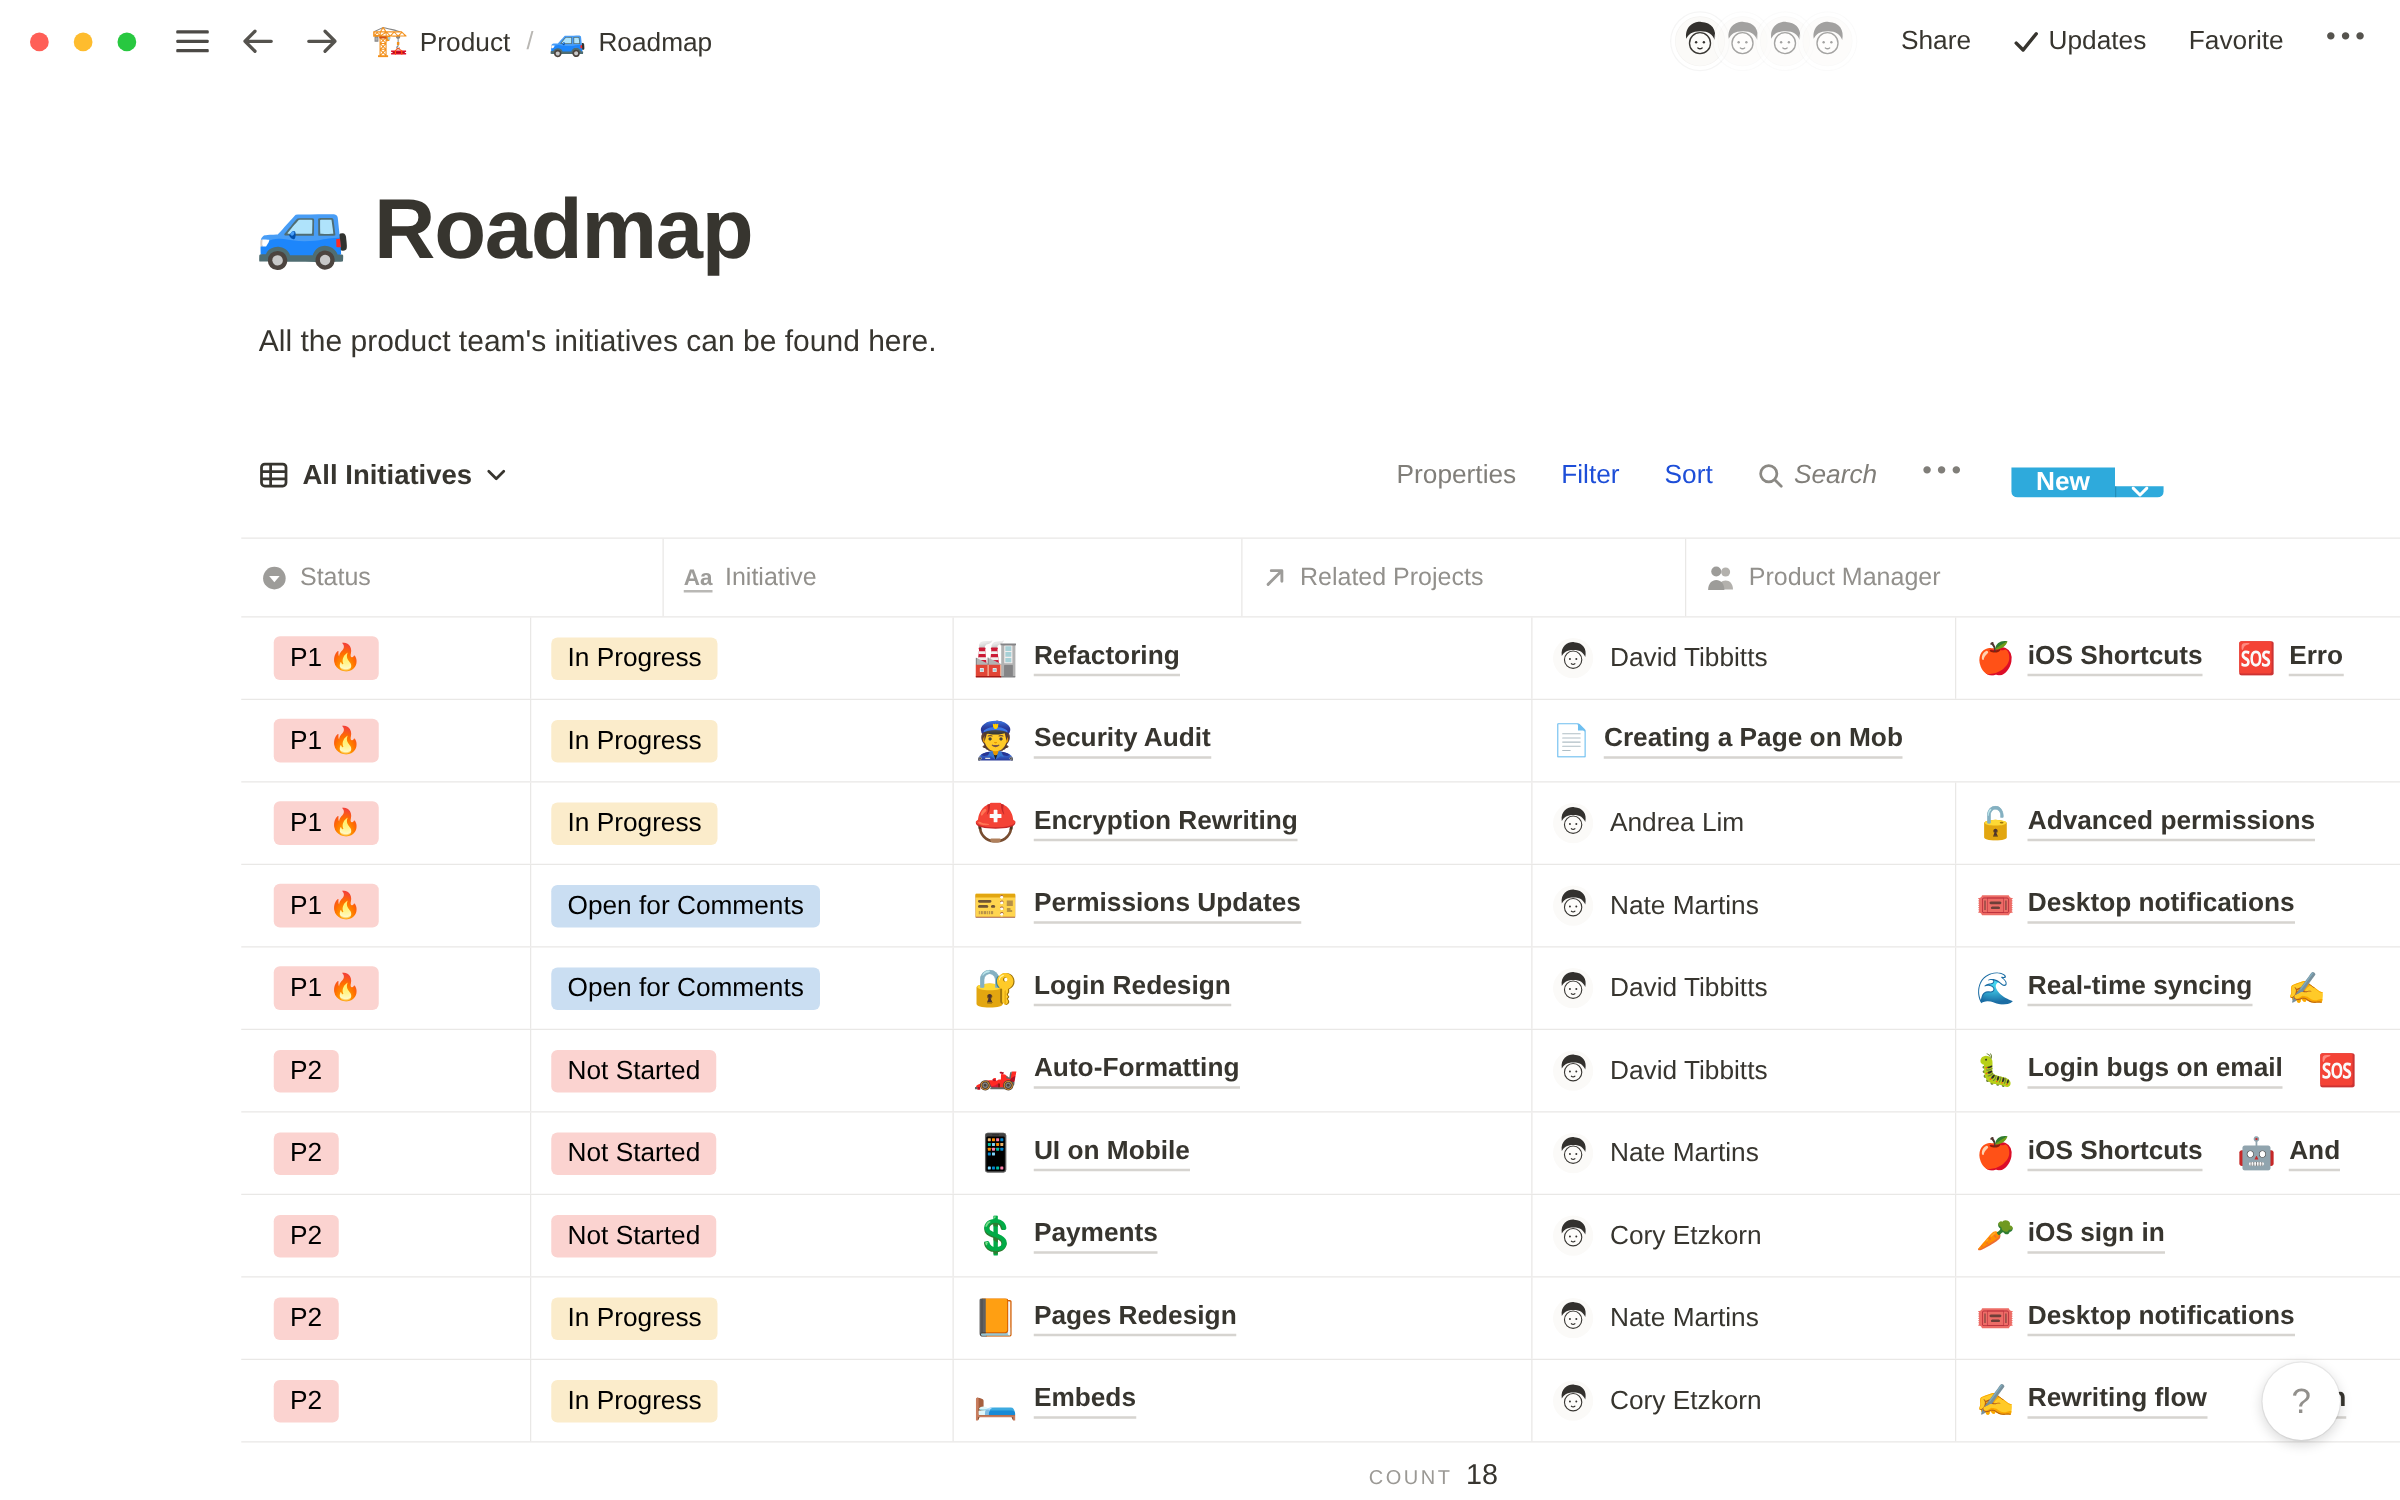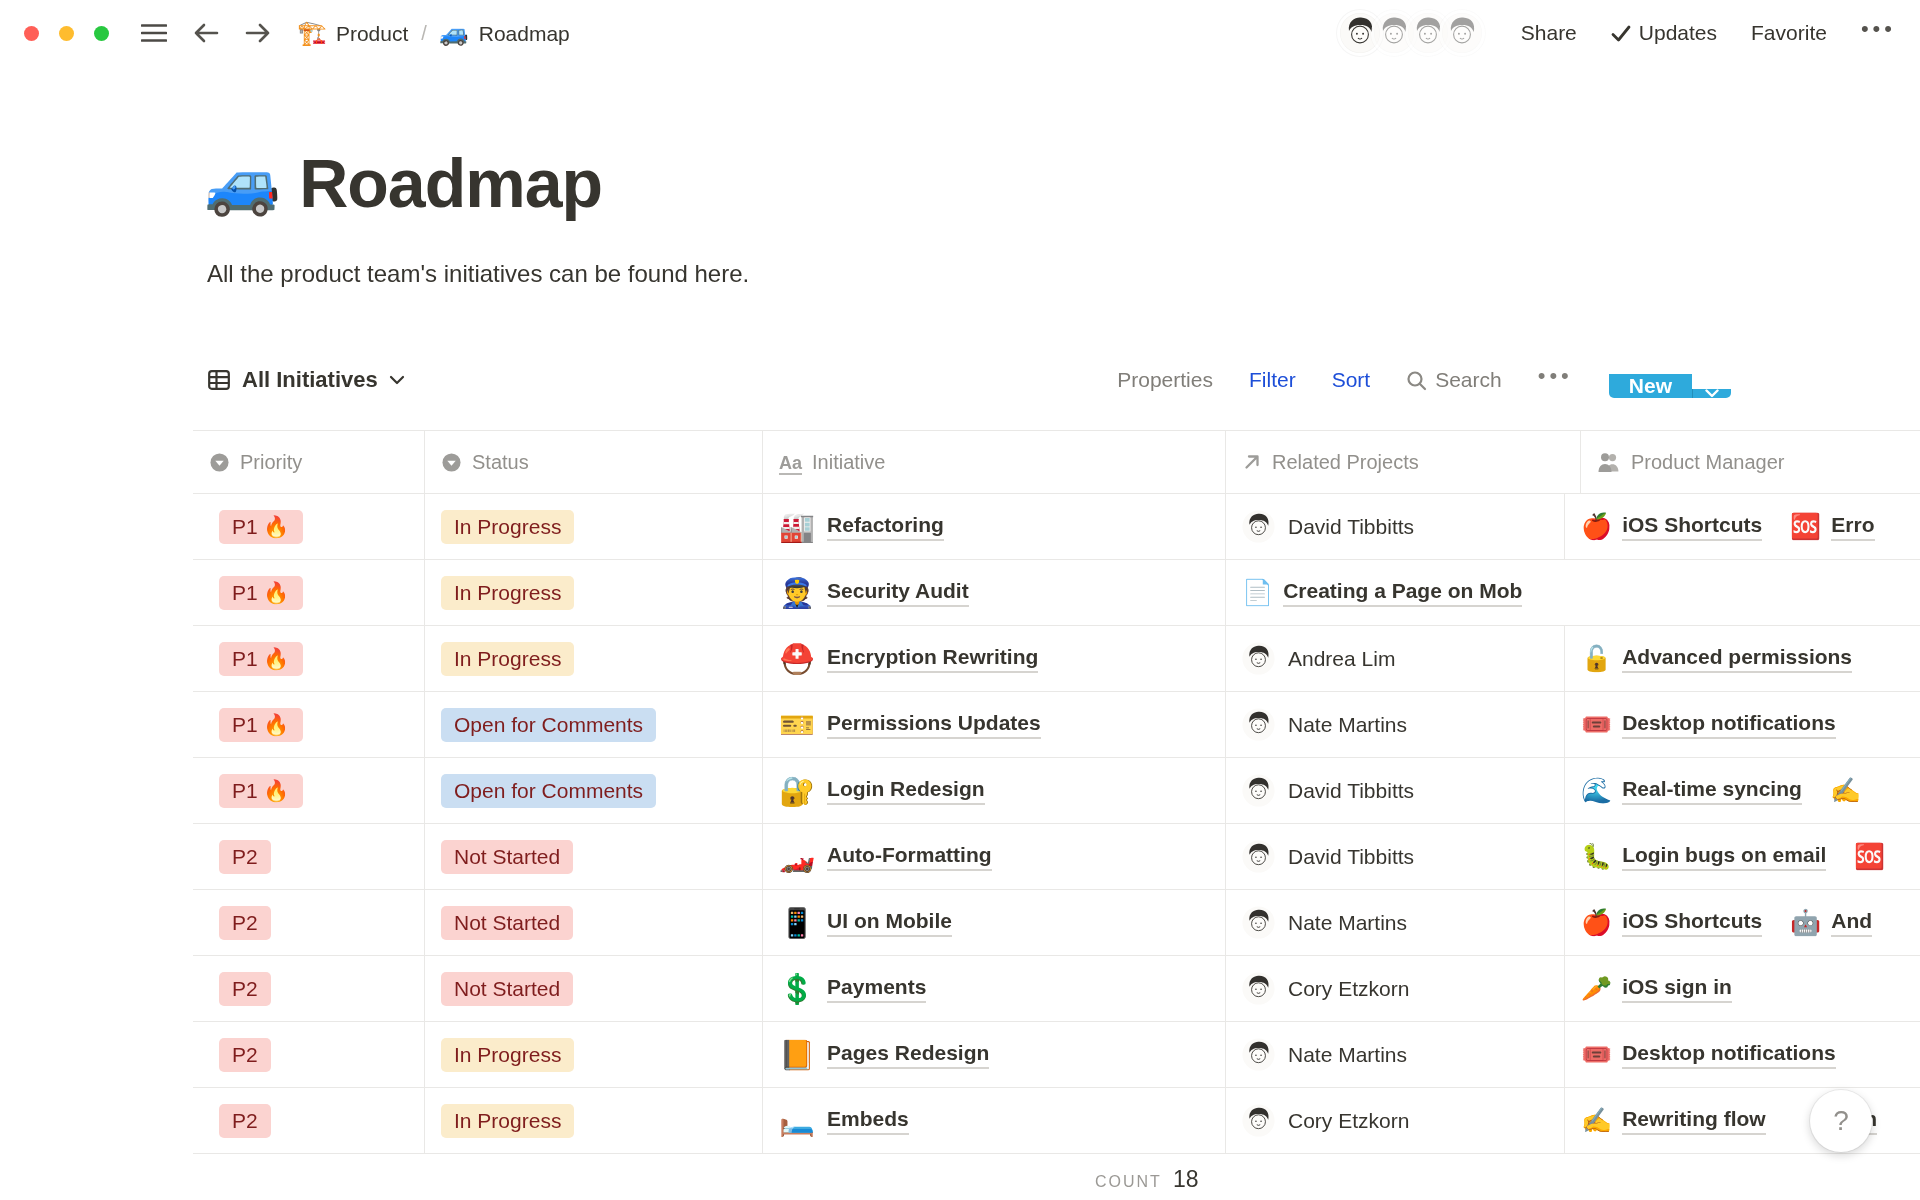--- a/index.html
+++ b/index.html
@@ -36,39 +36,39 @@
   .desc { position:absolute; left:207px; top:260px; font-size:24px; color:#37352f; }
 
   
   .toolbar { position:absolute; left:207px; top:356px; width:1524px; height:48px;
     display:flex; align-items:center; }
   .view-switcher { display:flex; align-items:center; gap:11px; cursor:pointer; }
   .view-name { font-size:22px; font-weight:700; }
   .tb-right { margin-left:auto; display:flex; align-items:center; gap:36px; font-size:21px; }
   .tb-gray { color:#807e79; cursor:pointer; }
   .tb-blue { color:#1d4ed8; cursor:pointer; }
-  .tb-search { display:flex; align-items:center; gap:8px; color:#807e79; cursor:pointer; }
+  .tb-search { display:flex; align-items:center; gap:8px; color:#807e79; cursor:pointer;font-style:italic; }
   .new-btn { display:flex; align-items:flex-end; border-radius:5px; overflow:hidden; cursor:pointer; height:36px; }
   .new-main { background:#2eaadc; color:#fff; font-size:21px; font-weight:700;
     display:flex; align-items:center; padding:0 20px; }
   .new-arrow { background:#2eaadc; border-left:1px solid rgba(6,76,102,.28);
     display:flex; align-items:center; padding:0 12px; }
 
   
   .tbl { position:absolute; left:193px; top:430px; width:1727px; border-top:1px solid #e9e8e6; }
   .thead { display:flex; height:63px; border-bottom:1px solid #e9e8e6; color:#92908c; font-size:20px; }
   .hcell { display:flex; align-items:center; gap:10px; padding:0 16px; border-right:1px solid #e9e8e6; cursor:pointer; }
   .hcell:last-child { border-right:none; }
   .aa { color:#9d9c99; font-size:18px; font-weight:600; border-bottom:2px solid #b9b8b5; line-height:1.05; }
   .trow { display:flex; height:66px; border-bottom:1px solid #e9e8e6; }
   .tcell { display:flex; align-items:center; padding:0 16px; border-right:1px solid #e9e8e6;
     overflow:hidden; white-space:nowrap; }
   .tcell:last-child { border-right:none; }
   .c0 { width:232px; } .c1 { width:338px; } .c2 { width:463px; } .c3 { width:339px; } .c4 { width:355px; padding-right:0; }
-  .pill { font-size:21px; padding:5px 13px; border-radius:5px; color:#7f1d1d; cursor:pointer; }
+  .pill { font-size:21px; padding:5px 13px; border-radius:5px; color:#000000; cursor:pointer; }
   .prio-pill { margin-left:10px; }
   .ini-emoji { font-size:29px; margin-right:12px; }
   .rel-emoji { font-size:25px; margin-right:10px; }
   .plink { font-size:21px; font-weight:700; color:#37352f; cursor:pointer;
     border-bottom:2px solid #d6d4d0; padding-bottom:2px; }
   .pm-name { font-size:21px; margin-left:13px; }
   .rel-item { display:flex; align-items:center; margin-right:28px; }
   .rel-item.no-emoji { margin-left:46px; }
 
   
@@ -209,29 +209,20 @@
           <svg width="14" height="9" viewBox="0 0 14 9">
               <path d="M1.5 1.5L7 7l5.5-5.5" stroke="#fff" stroke-width="2.4" fill="none" stroke-linecap="round" stroke-linejoin="round"></path>
             </svg>
         </span>
       </span>
     </div>
   </div>
 
   <div class="tbl">
     <div class="thead" id="thead">
-        <div class="hcell c0">
-          <span>
-            <svg width="21" height="21" viewBox="0 0 20 20">
-              <circle cx="10" cy="10" r="8.6" fill="#9d9c99"></circle>
-              <path d="M6 8.3h8L10 13.2z" fill="#fff"></path>
-            </svg>
-          </span>
-          <span>Priority</span>
-        </div>
         <div class="hcell c1">
           <span>
             <svg width="21" height="21" viewBox="0 0 20 20">
               <circle cx="10" cy="10" r="8.6" fill="#9d9c99"></circle>
               <path d="M6 8.3h8L10 13.2z" fill="#fff"></path>
             </svg>
           </span>
           <span>Status</span>
         </div>
         <div class="hcell c2">

